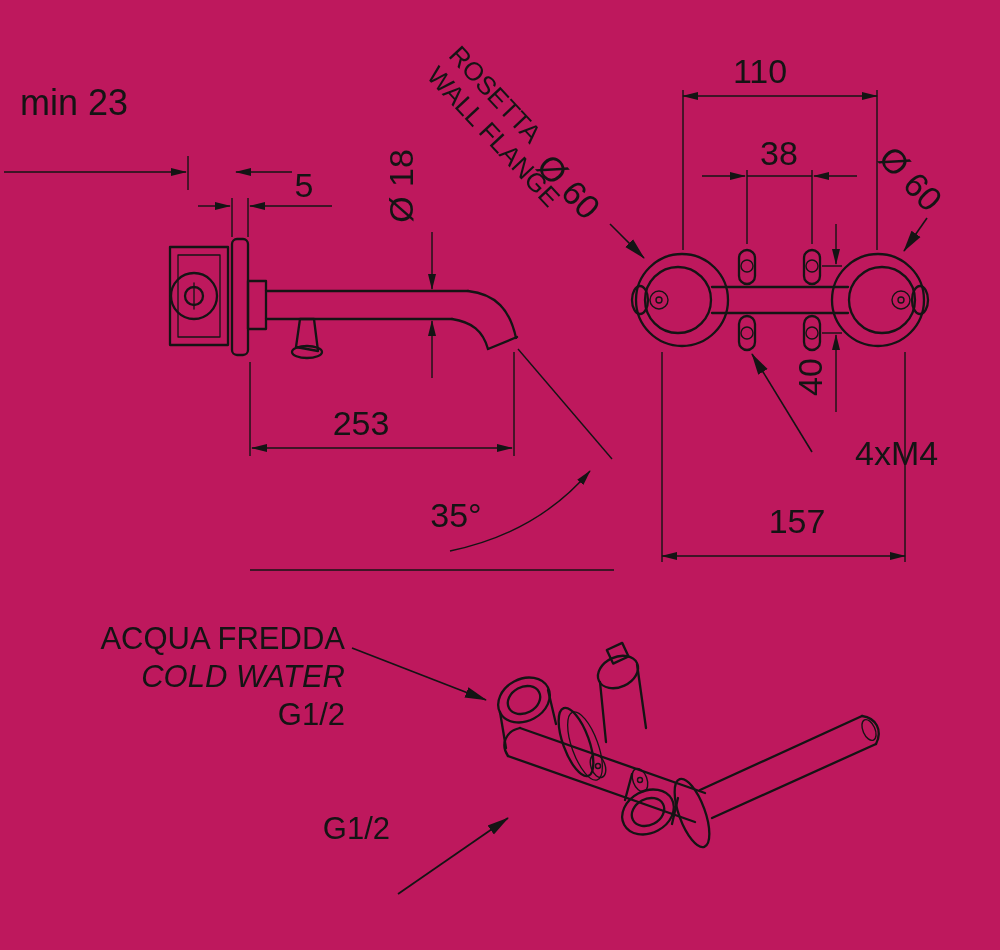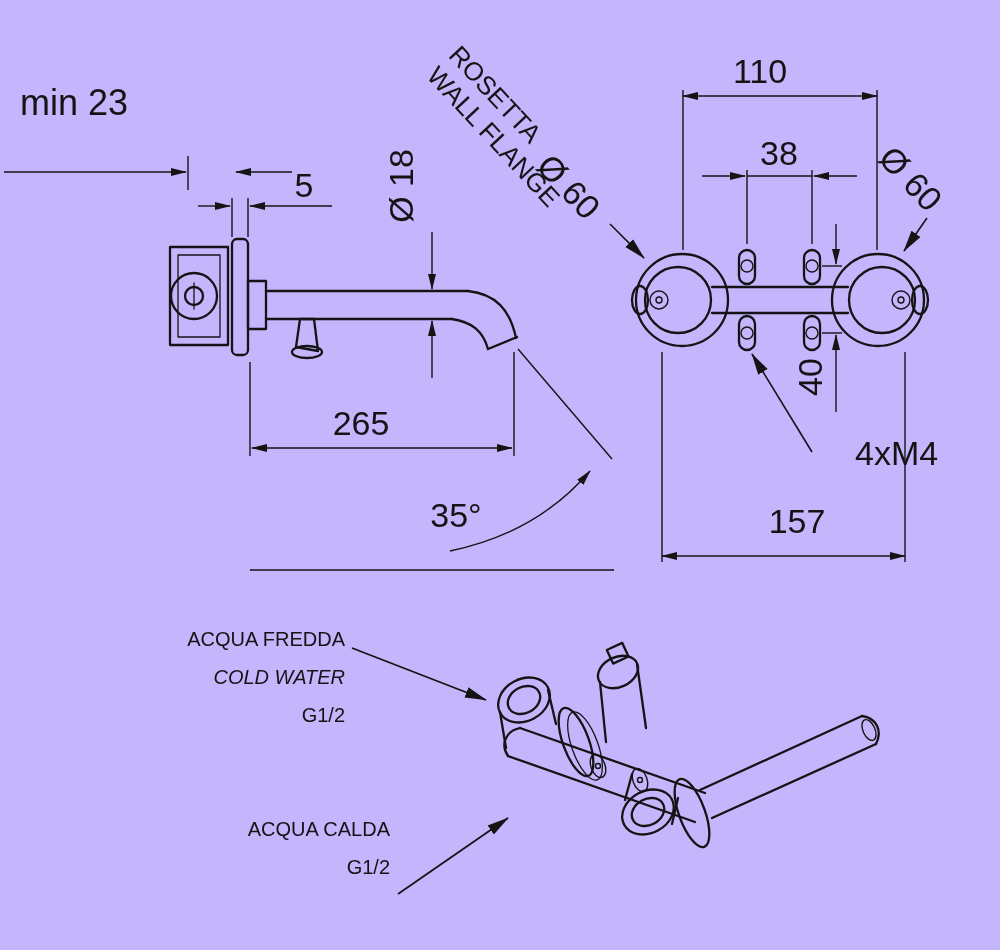--- a/index.html
+++ b/index.html
@@ -1,24 +1,24 @@
 <!DOCTYPE html>
 <html><head>
 <meta charset="utf-8">
 <style>
   html,body{margin:0;padding:0;background:#fff;}
   .canvas{
-    position:relative;width:1000px;height:950px;background:#c4b5fd;
+    position:relative;width:1000px;height:950px;background:#be185d;
     font-family:"Liberation Sans", sans-serif;color:#141414;overflow:hidden;
   }
   .canvas svg{position:absolute;left:0;top:0;}
   .t{position:absolute;color:#141414;white-space:nowrap;line-height:1.05;}
   .fs36{font-size:36px;}
   .fs34{font-size:34px;}
-  .fs31{font-size:20px;line-height:38px;}
+  .fs31{font-size:31px;line-height:38px;}
   .fs26{font-size:26px;line-height:30px;}
   .ctr{text-align:center;}
   .rgt{text-align:right;}
   .it{font-style:italic;}
   .rot-ccw{transform:rotate(-90deg);}
   .rot-lead{transform:rotate(47deg);transform-origin:0 0;}
   .blk div{white-space:nowrap;}
 </style>
 </head>
 <body>
@@ -198,21 +198,21 @@
 
     <g stroke="#141414" fill="none" stroke-width="1.8">
       <path d="M352,648 L486,700" marker-end="url(#arrBig)"></path>
       <path d="M398,894 L508,818" marker-end="url(#arrBig)"></path>
     </g>
   </svg>
 
   <div class="t fs36" style="left:20px;top:84px;">min 23</div>
   <div class="t fs34 ctr" style="left:254px;top:168px;width:100px;">5</div>
   <div class="t fs34 ctr rot-ccw" style="left:357px;top:168px;width:90px;height:36px;">Ø 18</div>
-  <div class="t fs34 ctr" style="left:311px;top:406px;width:100px;">265</div>
+  <div class="t fs34 ctr" style="left:311px;top:406px;width:100px;">253</div>
   <div class="t fs34 ctr" style="left:406px;top:498px;width:100px;">35°</div>
 
   <div class="t fs26 rot-lead blk" style="left:465px;top:40px;">
     <div>ROSETTA</div>
     <div>WALL FLANGE</div>
   </div>
   <div class="t fs34 rot-lead" style="left:556px;top:148px;">Ø 60</div>
   <div class="t fs34 rot-lead" style="left:898px;top:140px;">Ø 60</div>
 
   <div class="t fs34 ctr" style="left:710px;top:54px;width:100px;">110</div>
@@ -221,17 +221,16 @@
   <div class="t fs34" style="left:818px;top:436px;margin-left:37px;">4xM4</div>
   <div class="t fs34 ctr" style="left:747px;top:504px;width:100px;">157</div>
 
   <div class="t fs31 rgt blk" style="left:57px;top:620px;width:288px;">
     <div>ACQUA FREDDA</div>
     <div class="it">COLD WATER</div>
     <div>G1/2</div>
   </div>
 
   <div class="t fs31 rgt blk" style="left:100px;top:810px;width:290px;">
-    <div>ACQUA CALDA</div>
     <div>G1/2</div>
   </div>
 
 </div>
 
 </body></html>

